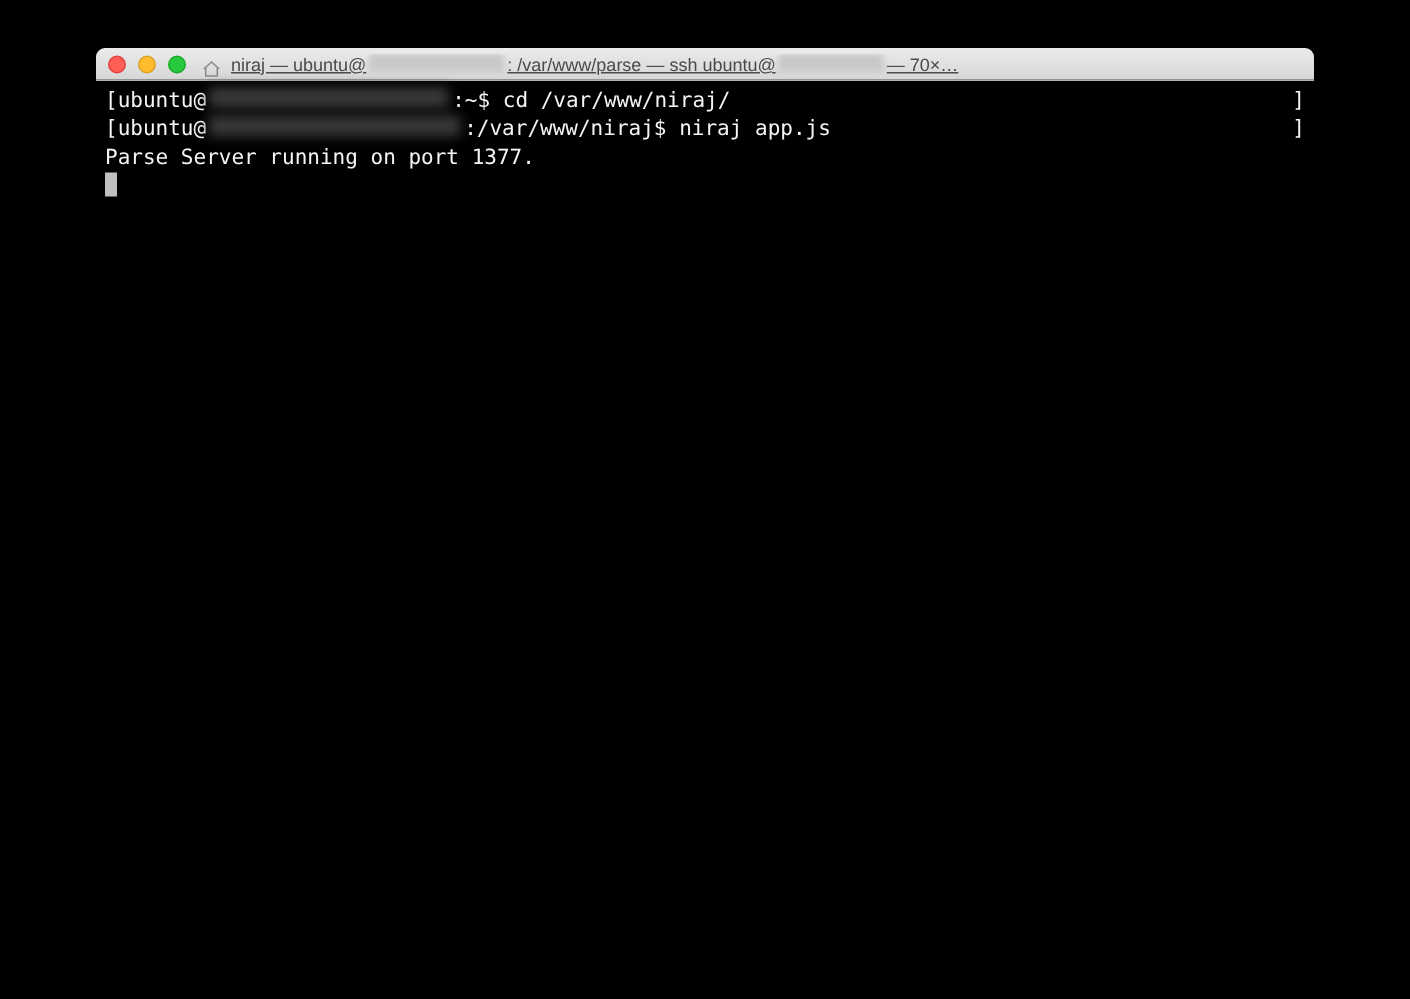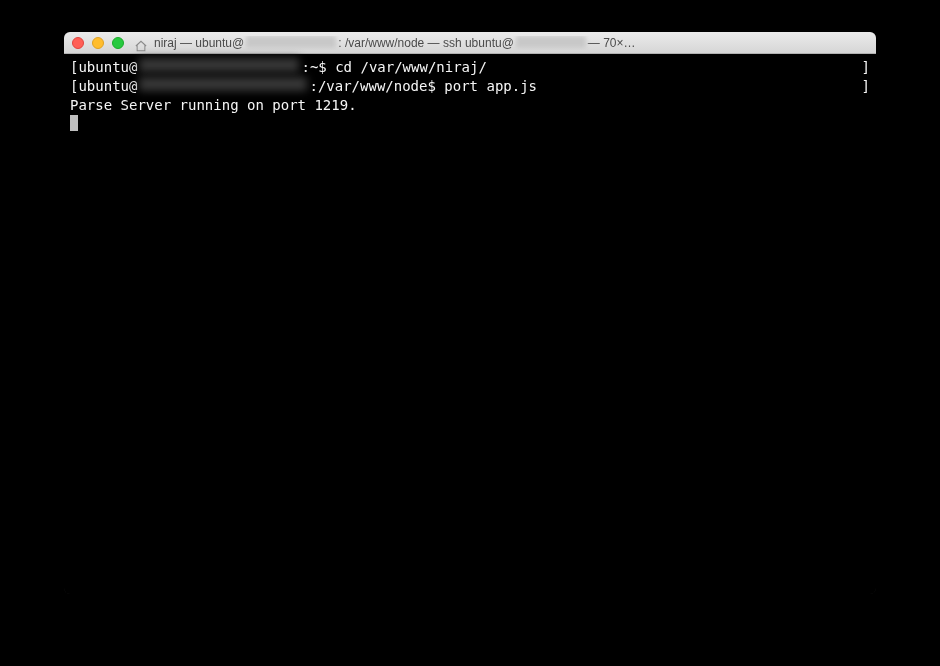--- a/index.html
+++ b/index.html
@@ -56,20 +56,21 @@
       flex: 1;
       text-align: left;
       margin-left: 6px;
       font-size: 12px;
       font-family: -apple-system, "Helvetica Neue", Arial, sans-serif;
       color: #4a4a4a;
       white-space: nowrap;
       overflow: hidden;
       display: flex;
       align-items: flex-start;
+      text-decoration: underline;
     }
     .title-blur {
       display: inline-block;
       width: 90px;
       height: 12px;
       background: #c8c8c8;
       filter: blur(2px);
       border-radius: 2px;
       margin: 0 2px;
       vertical-align: middle;
@@ -125,43 +126,43 @@
       <div class="traffic-light tl-max"></div>
     </div>
     <span class="proxy-icon">
       <svg viewBox="0 0 16 14" width="14" height="12" fill="none" stroke="#8a8a8a" stroke-width="1.2">
         <path d="M2 7 L8 1.5 L14 7 M3.5 6 V12.5 H12.5 V6"></path>
       </svg>
     </span>
     <div class="title-text">
       <span>niraj — ubuntu@</span>
       <span class="title-blur"></span>
-      <span>: /var/www/node — ssh ubuntu@</span>
+      <span>: /var/www/parse — ssh ubuntu@</span>
       <span class="title-blur short"></span>
       <span> — 70×…</span>
     </div>
   </div>
 
   <div class="terminal-body">
     <div class="term-line">
       <span class="bracket">[</span>
       <span>ubuntu@</span>
       <span class="redact redact-1"></span>
       <span>:~$ </span>
       <span>cd /var/www/niraj/</span>
       <span class="bracket line-end-bracket">]</span>
     </div>
     <div class="term-line">
       <span class="bracket">[</span>
       <span>ubuntu@</span>
       <span class="redact redact-2"></span>
-      <span>:/var/www/node$ </span>
-      <span>port app.js</span>
+      <span>:/var/www/niraj$ </span>
+      <span>niraj app.js</span>
       <span class="bracket line-end-bracket">]</span>
     </div>
     <div class="term-line">
-      <span>Parse Server running on port 1219.</span>
+      <span>Parse Server running on port 1377.</span>
     </div>
     <div class="term-line">
       <span class="cursor"></span>
     </div>
   </div>
 </div>
 
 </body></html>

